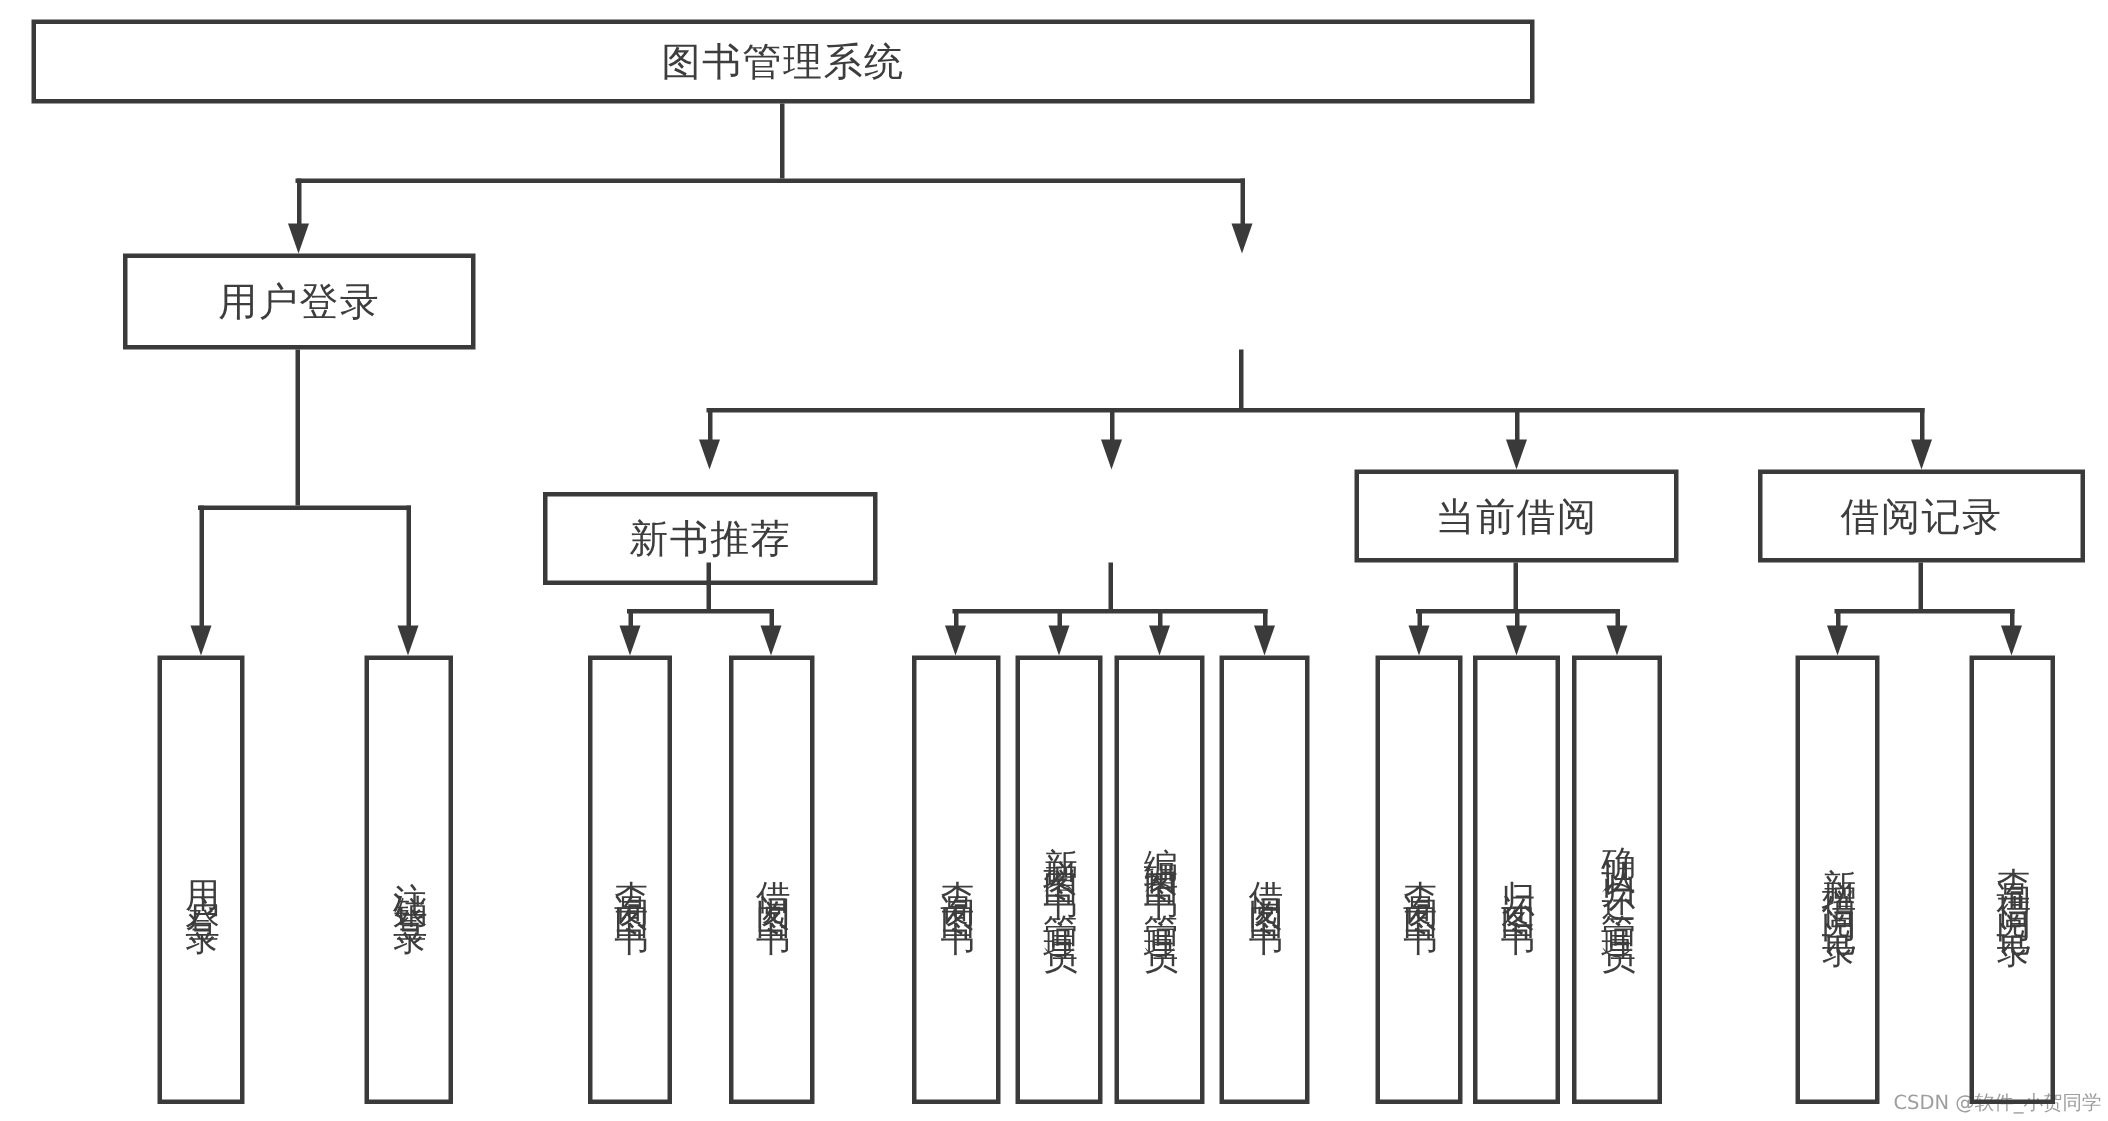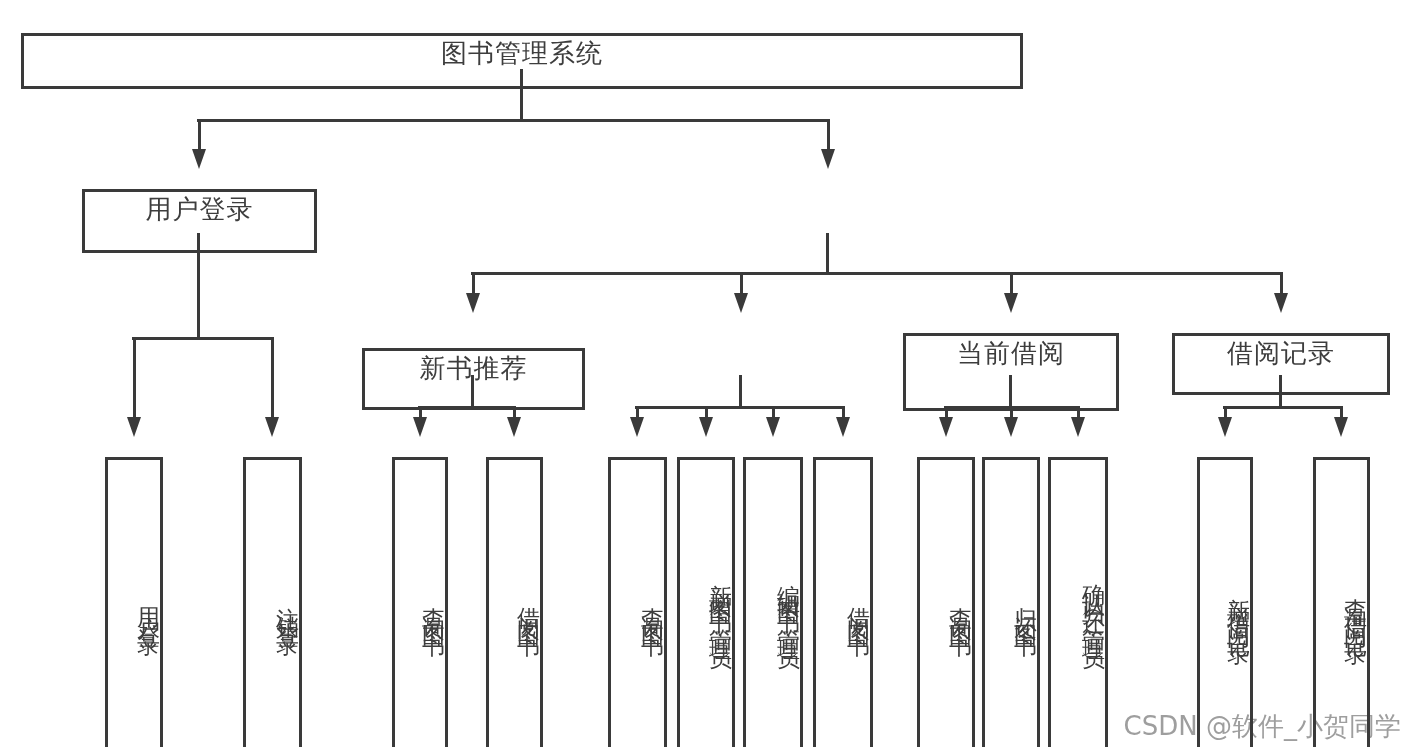--- a/index.html
+++ b/index.html
@@ -2,58 +2,58 @@
 <html style="--line: #3a3a3a; --text: #3d3d3d; --wm: #9e9e9e;"><head>
 <meta charset="utf-8">
 <style>
   html,body{margin:0;padding:0;background:#fff;}
   #stage{
     position:relative;width:1405px;height:747px;background:#fff;overflow:hidden;
     font-family:"DejaVu Sans","Liberation Sans",sans-serif;
   }
   .node{
     position:absolute;box-sizing:border-box;border:3px solid var(--line,#3a3a3a);
-    background:transparent;display:flex;justify-content:center;
-    color:var(--text,#3d3d3d);z-index:2;margin-top:20px;
+    background:transparent;display:flex;align-items:center;justify-content:center;
+    color:var(--text,#3d3d3d);z-index:2;
   }
   .h-node{font-size:26px;letter-spacing:1px;white-space:nowrap;}
   .v-node{
     writing-mode:vertical-rl;text-orientation:mixed;
     font-size:23px;letter-spacing:9px;line-height:1;
   }
   .vline,.hline{position:absolute;background:var(--line,#3a3a3a);z-index:1;}
   .vline{width:3px;}
   .hline{height:3px;}
   .arrowhead{
     position:absolute;width:0;height:0;z-index:1;
     border-left:7px solid transparent;border-right:7px solid transparent;
     border-top:20px solid var(--line,#3a3a3a);
   }
   #watermark{
     position:absolute;right:4px;bottom:3px;z-index:1;
-    font-size:26px;color:var(--wm,#9e9e9e);white-space:nowrap;
+    font-size:13px;color:var(--wm,#9e9e9e);white-space:nowrap;
   }
 </style>
 </head>
 <body>
 
 <div id="stage">
 
   <div class="node h-node" style="left:21px;top:13px;width:1002px;height:56px">
     <span>图书管理系统</span>
   </div>
 
   <div class="node h-node" style="left:82px;top:169px;width:235px;height:64px">
     <span>用户登录</span>
   </div>
 
   <div class="node h-node" style="left:362px;top:328px;width:223px;height:62px">
     <span>新书推荐</span>
   </div>
-  <div class="node h-node" style="left:903px;top:313px;width:216px;height:78px">
+  <div class="node h-node" style="left:903px;top:313px;width:216px;height:62px">
     <span>当前借阅</span>
   </div>
   <div class="node h-node" style="left:1172px;top:313px;width:218px;height:62px">
     <span>借阅记录</span>
   </div>
 
   <div class="node v-node" style="left:105px;top:437px;width:58px;height:299px">
     <span>用户登录</span>
   </div>
   <div class="node v-node" style="left:243px;top:437px;width:59px;height:299px">

